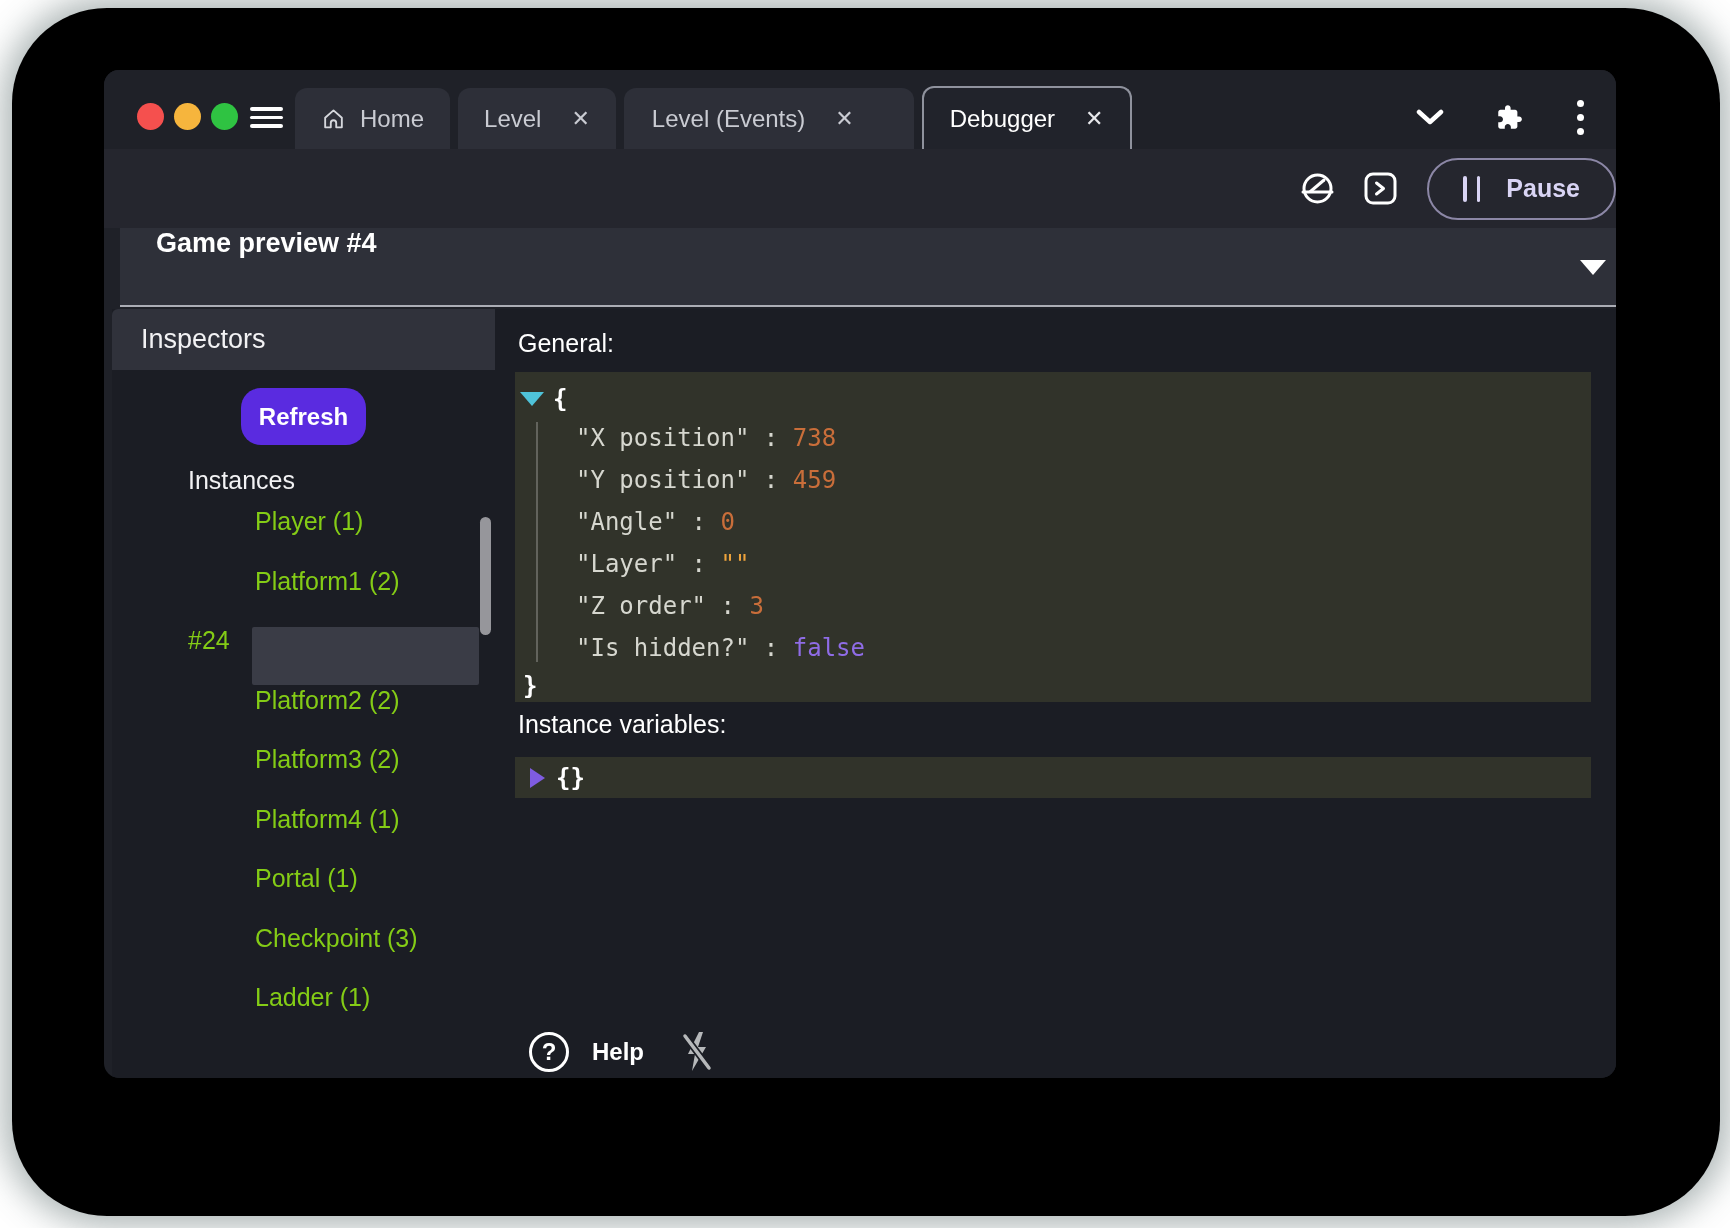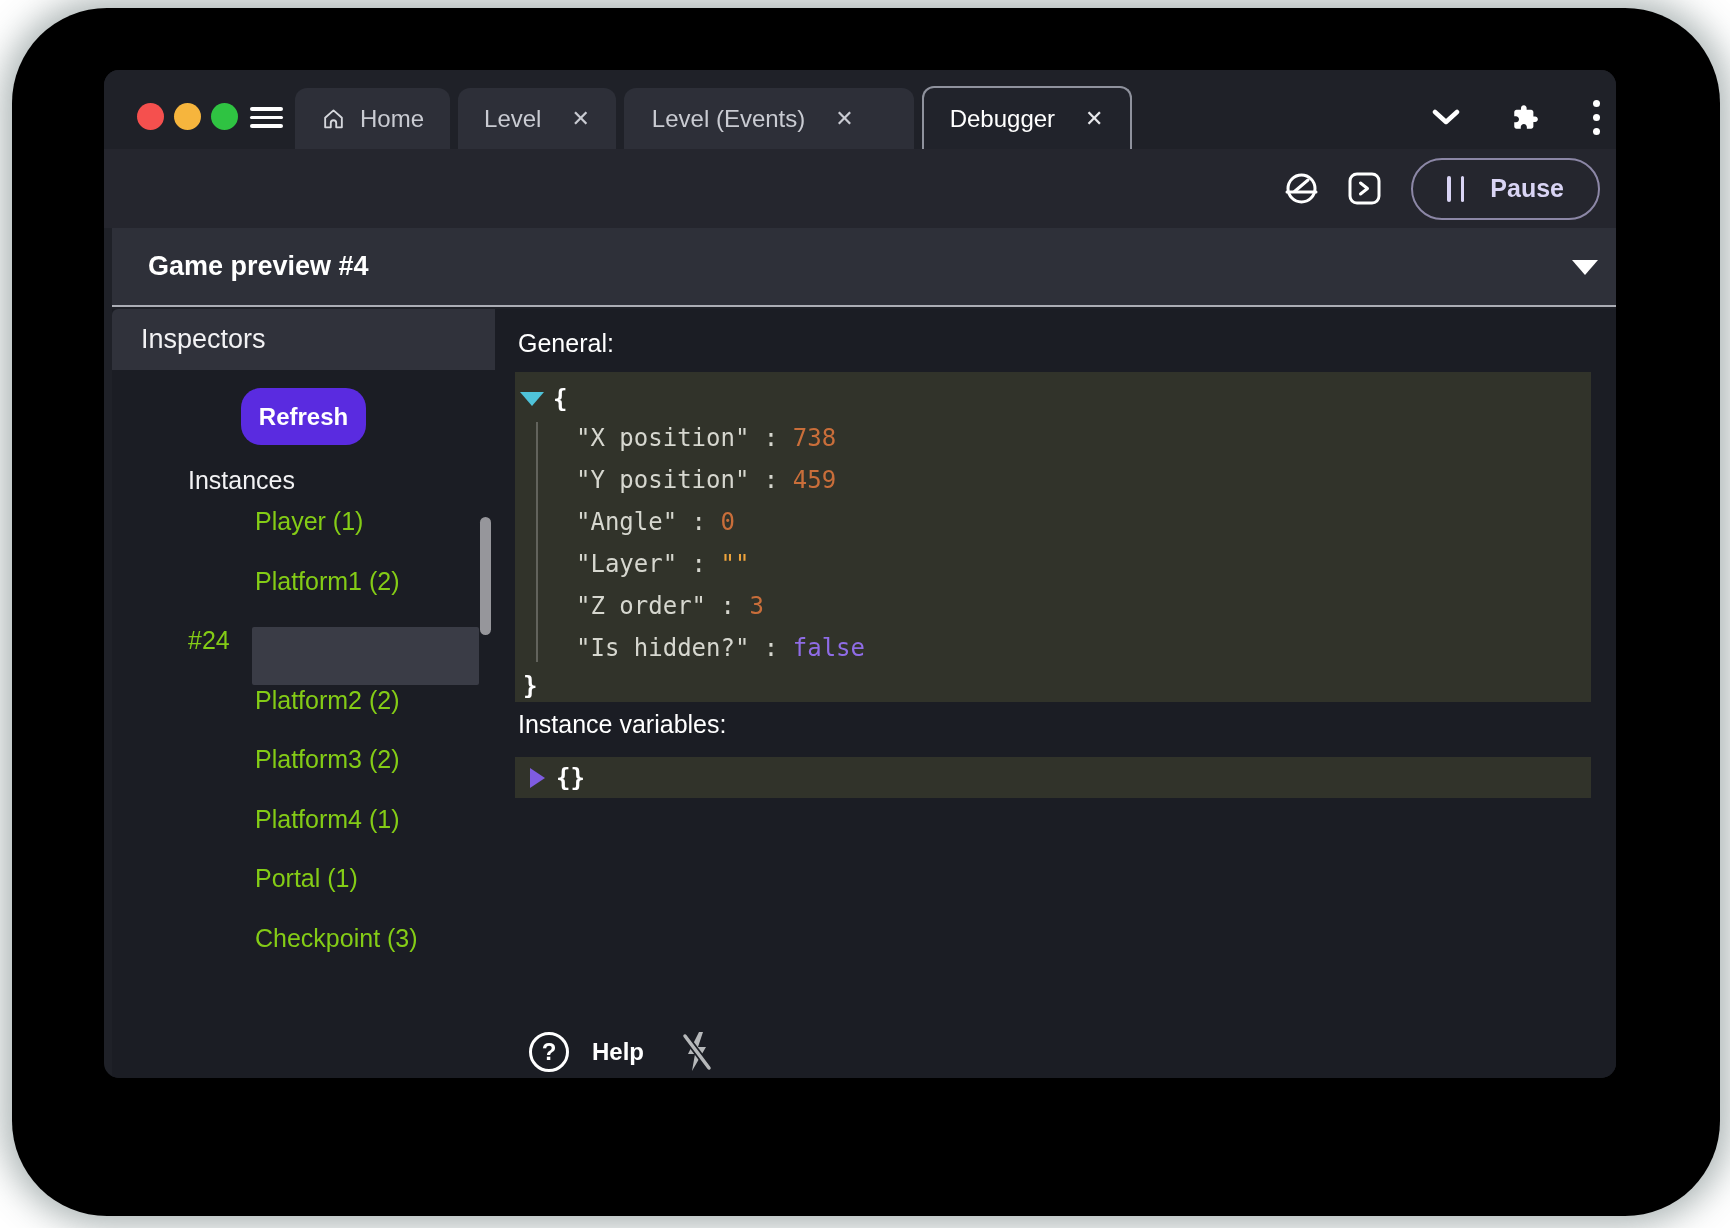--- a/index.html
+++ b/index.html
@@ -5,21 +5,21 @@
   html,body{margin:0;padding:0;background:#ffffff;}
   .page{position:relative;width:1730px;height:1228px;overflow:hidden;
         font-family:"Liberation Sans",sans-serif;}
   .backdrop{position:absolute;left:12px;top:8px;right:10px;bottom:12px;
         background:#000;border-radius:95px;
         box-shadow:0 0 34px 10px rgba(70,90,90,.45);}
   .window{position:absolute;left:104px;top:70px;width:1512px;height:1008px;
         background:#1f2128;border-radius:15px;overflow:hidden;}
 
   
-  .titlebar{position:absolute;left:0;top:0;width:100%;height:79px;background:#1f2128;padding-left:16px;}
+  .titlebar{position:absolute;left:0;top:0;width:100%;height:79px;background:#1f2128;}
   .traffic-lights{position:absolute;left:33px;top:33px;display:flex;gap:10px;}
   .tl{width:27px;height:27px;border-radius:50%;display:inline-block;}
   .tl.red{background:#f5504e;} .tl.yellow{background:#f6b53d;} .tl.green{background:#2fc342;}
   .hamburger{position:absolute;left:146px;top:37px;width:33px;display:flex;
         flex-direction:column;gap:5px;cursor:pointer;}
   .hamburger span{height:3.5px;background:#fff;border-radius:2px;}
   .tabs{position:absolute;left:191px;bottom:0;display:flex;gap:8px;align-items:flex-end;}
   .tab{height:61px;display:flex;align-items:center;background:#2d2f38;
         border-radius:12px 12px 0 0;padding:0 26px;color:#c9cbd2;font-size:24px;cursor:pointer;}
   .tab .home-icon{display:none;margin-right:14px;line-height:0;}
@@ -28,32 +28,32 @@
   .tab.active{background:#21232b;border:2px solid #8f929d;border-bottom:none;color:#fff;}
   .tab.active .tab-close{color:#e8e9ec;}
   .tab.wide{padding-right:60px;padding-left:28px;}
   .titlebar-right{position:absolute;right:30px;top:28px;display:flex;gap:52px;align-items:center;}
   .tb-icon{line-height:0;cursor:pointer;}
   .kebab{display:flex;flex-direction:column;gap:7px;cursor:pointer;padding:2px;}
   .kebab i{width:7px;height:7px;border-radius:50%;background:#fff;}
 
   
   .toolbar{position:absolute;left:0;top:79px;width:100%;height:79px;background:#25262e;
-        display:flex;justify-content:flex-end;align-items:center;gap:30px;padding-right:16px;
+        display:flex;justify-content:flex-end;align-items:center;gap:30px;
         box-sizing:border-box;}
   .icon-btn{line-height:0;cursor:pointer;}
   .pause-btn{display:flex;align-items:center;gap:26px;height:62px;padding:0 34px;
         border:2px solid #8c87a6;border-radius:31px;background:transparent;color:#d9d4f4;
         font-size:25px;font-weight:bold;font-family:"Liberation Sans",sans-serif;cursor:pointer;}
   .pause-bars{display:flex;gap:10px;}
   .pause-bars i{width:3.5px;height:26px;background:#d9d4f4;border-radius:2px;}
 
   
-  .previewbar{position:absolute;left:8px;top:158px;width:100%;height:79px;background:#2e3039;
-        border-bottom:2px solid #abadb5;box-sizing:content-box;display:flex;align-items:center;
+  .previewbar{position:absolute;left:16px;top:158px;width:100%;height:79px;background:#2e3039;
+        border-bottom:2px solid #abadb5;box-sizing:content-box;display:flex;
         padding:0 36px;box-sizing:border-box;cursor:pointer;}
   .previewbar .title{color:#fff;font-size:27px;font-weight:bold;}
   .caret-down-white{position:absolute;right:26px;top:32px;width:0;height:0;
         border-left:13px solid transparent;border-right:13px solid transparent;
         border-top:15px solid #fff;}
 
   
   .content{position:absolute;left:8px;top:239px;width:100%;bottom:0;background:#1b1d24;display:flex;}
 
   
@@ -241,20 +241,23 @@
             </div>
 
             <div class="tree-item level-1">
               <span>Portal (1)</span>
             </div>
 
             <div class="tree-item level-1">
               <span>Checkpoint (3)</span>
             </div>
 
+            <div class="tree-item level-1">
+              <span>Ladder (1)</span>
+            </div>
 
         </div>
         <div class="scroll-thumb"></div>
       </aside>
 
       <section class="main">
         <div class="section-label label-general">General:</div>
 
         <div class="json-block general">
           <div class="json-line open">

